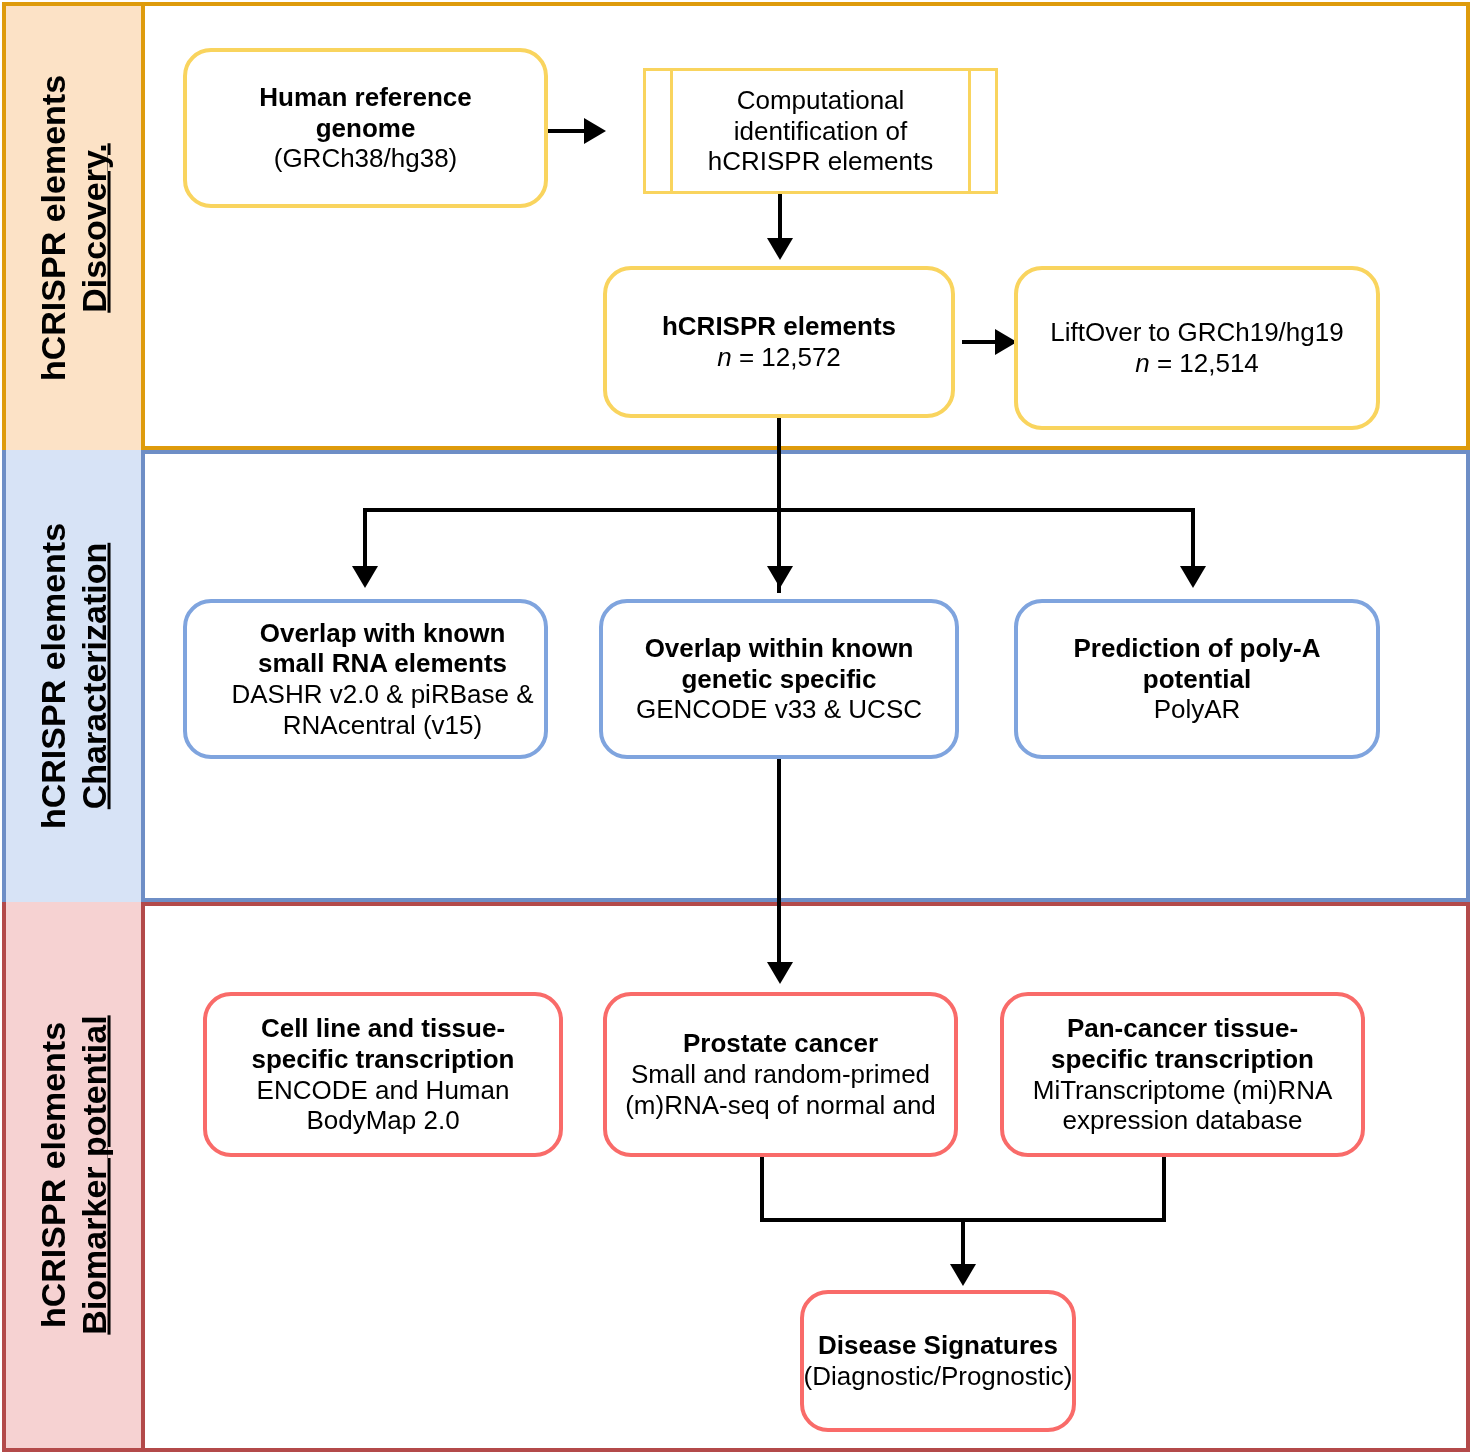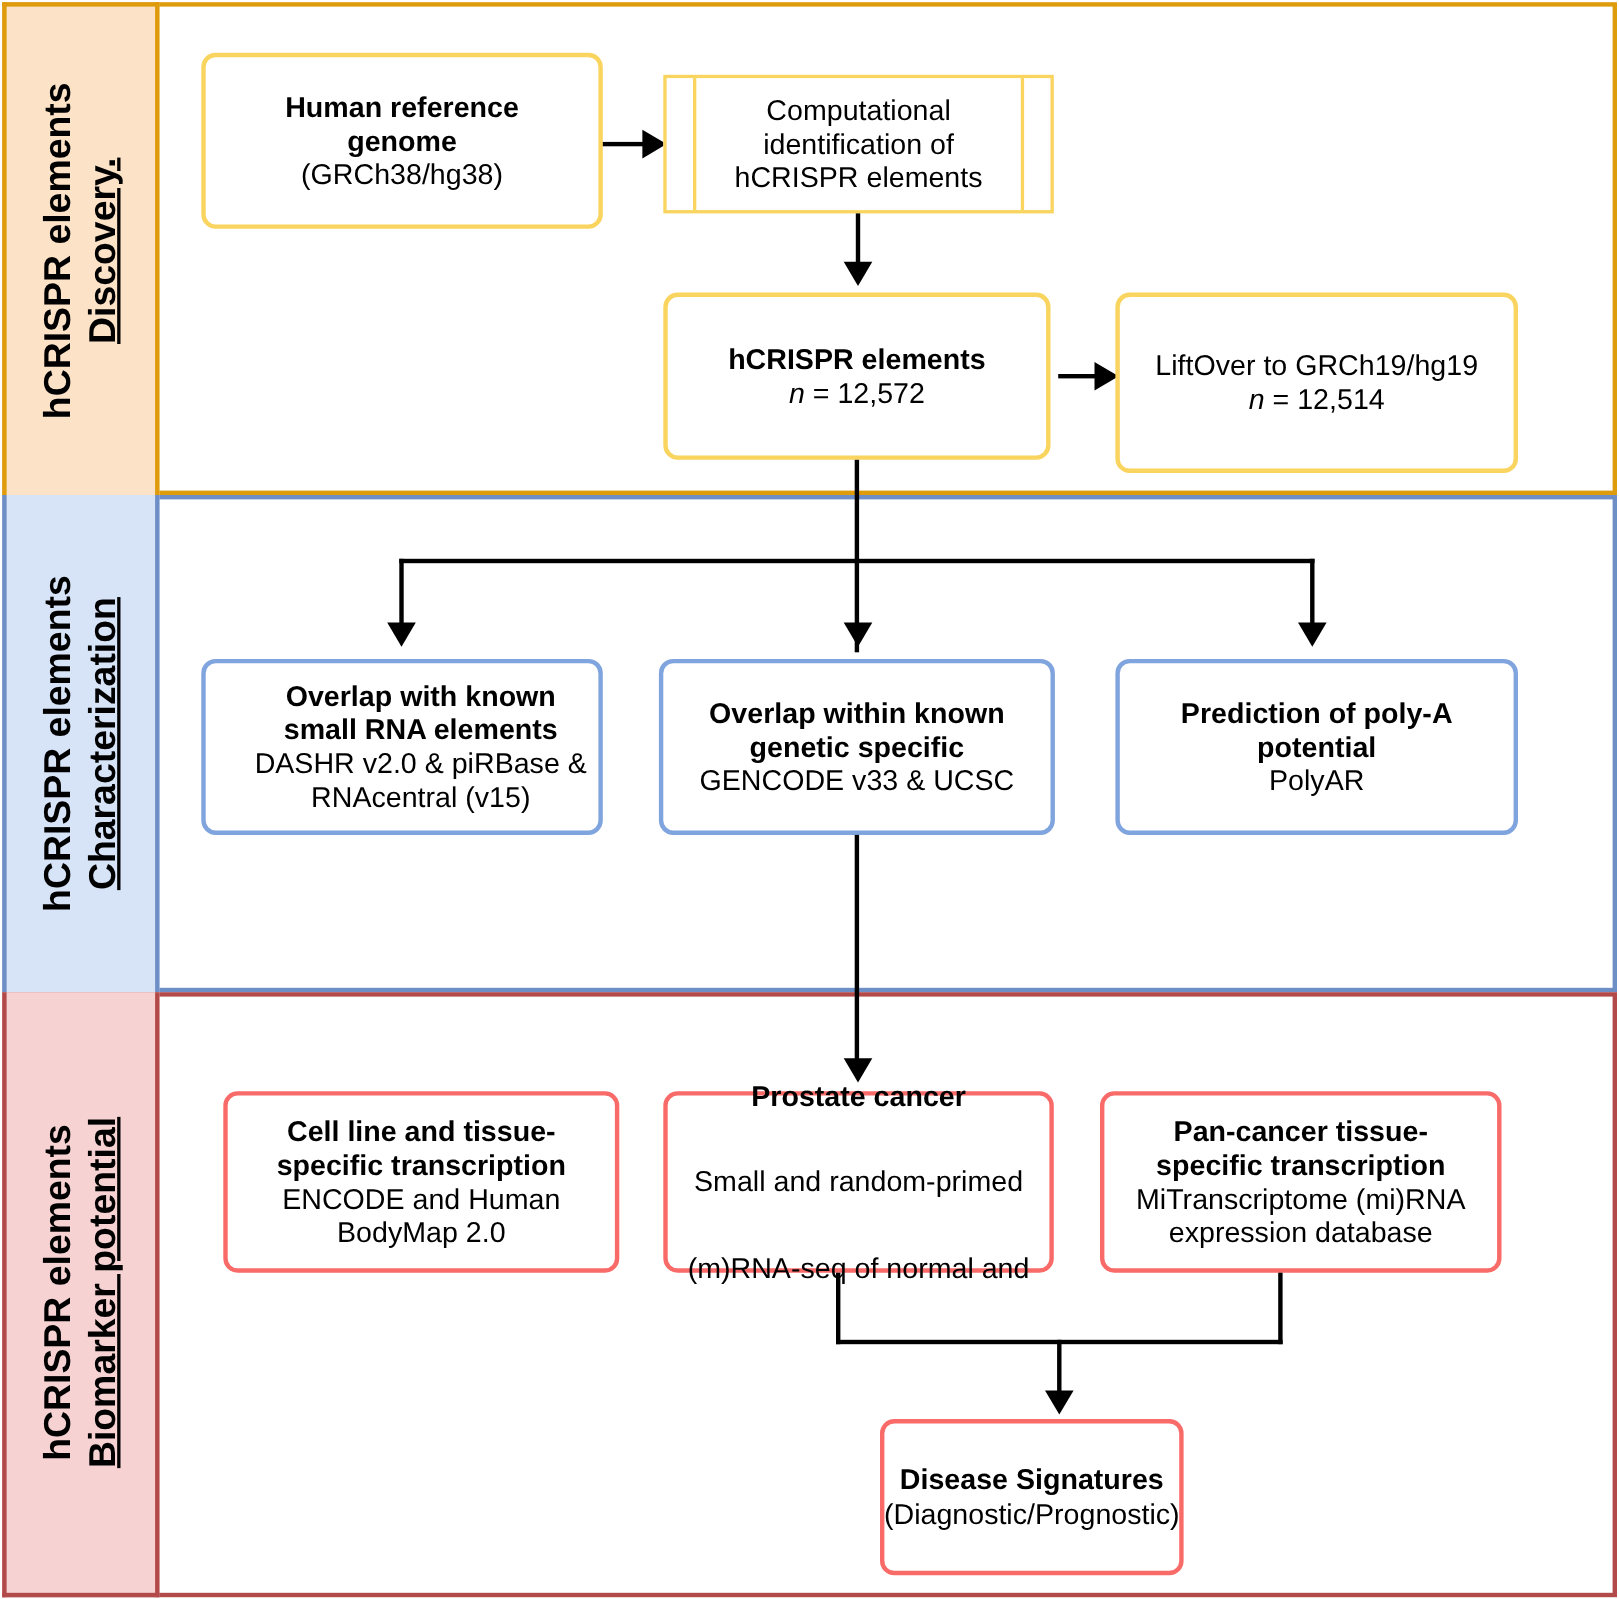--- a/index.html
+++ b/index.html
@@ -62,37 +62,38 @@
   
   .node{
     position:absolute;
     box-sizing:border-box;
     background:#ffffff;
     display:flex;
     flex-direction:column;
     align-items:center;
     justify-content:center;
     text-align:center;
-    border-radius:13px;
+    border-radius:28px;
     padding:6px 10px;
     line-height:1.18;
   }
   .node .t-bold{font-weight:bold;font-size:26px;color:#000;}
   .node .t-reg{font-weight:normal;font-size:26px;color:#000;}
   .node .t-reg i{font-style:italic;}
 
   .node.yellow{border:4px solid #F9D45E;}
   .node.blue{border:4px solid #7FA4DE;}
   .node.red{border:4px solid #F96B69;}
 
   
   .node.process{
     border-radius:0;
     border:3px solid #F9D45E;
     padding:4px 30px;
+    margin-left:40px;
   }
   .node.process::before,
   .node.process::after{
     content:"";position:absolute;top:-0px;bottom:-0px;width:3px;
     background:#F9D45E;
   }
   .node.process::before{left:24px;}
   .node.process::after{right:24px;}
 
   
@@ -214,21 +215,21 @@
   <div class="ln v" style="left:777px;top:759px;height:208px;"></div>
   <div class="arrow-down" style="left:767px;top:962px;"></div>
 
   <div class="node red" style="left:203px;top:992px;width:360px;height:165px;">
     <div class="t-bold">Cell line and tissue-</div>
     <div class="t-bold">specific transcription</div>
     <div class="t-reg">ENCODE and Human</div>
     <div class="t-reg">BodyMap 2.0</div>
   </div>
 
-  <div class="node red" style="left:603px;top:992px;width:355px;height:165px;gap:48px;">
+  <div class="node red" style="left:603px;top:992px;width:355px;height:165px;">
     <div class="t-bold">Prostate cancer</div>
     <div class="t-reg">Small and random-primed</div>
     <div class="t-reg">(m)RNA-seq of normal and</div>
   </div>
 
   <div class="node red" style="left:1000px;top:992px;width:365px;height:165px;">
     <div class="t-bold">Pan-cancer tissue-</div>
     <div class="t-bold">specific transcription</div>
     <div class="t-reg">MiTranscriptome (mi)RNA</div>
     <div class="t-reg">expression database</div>

